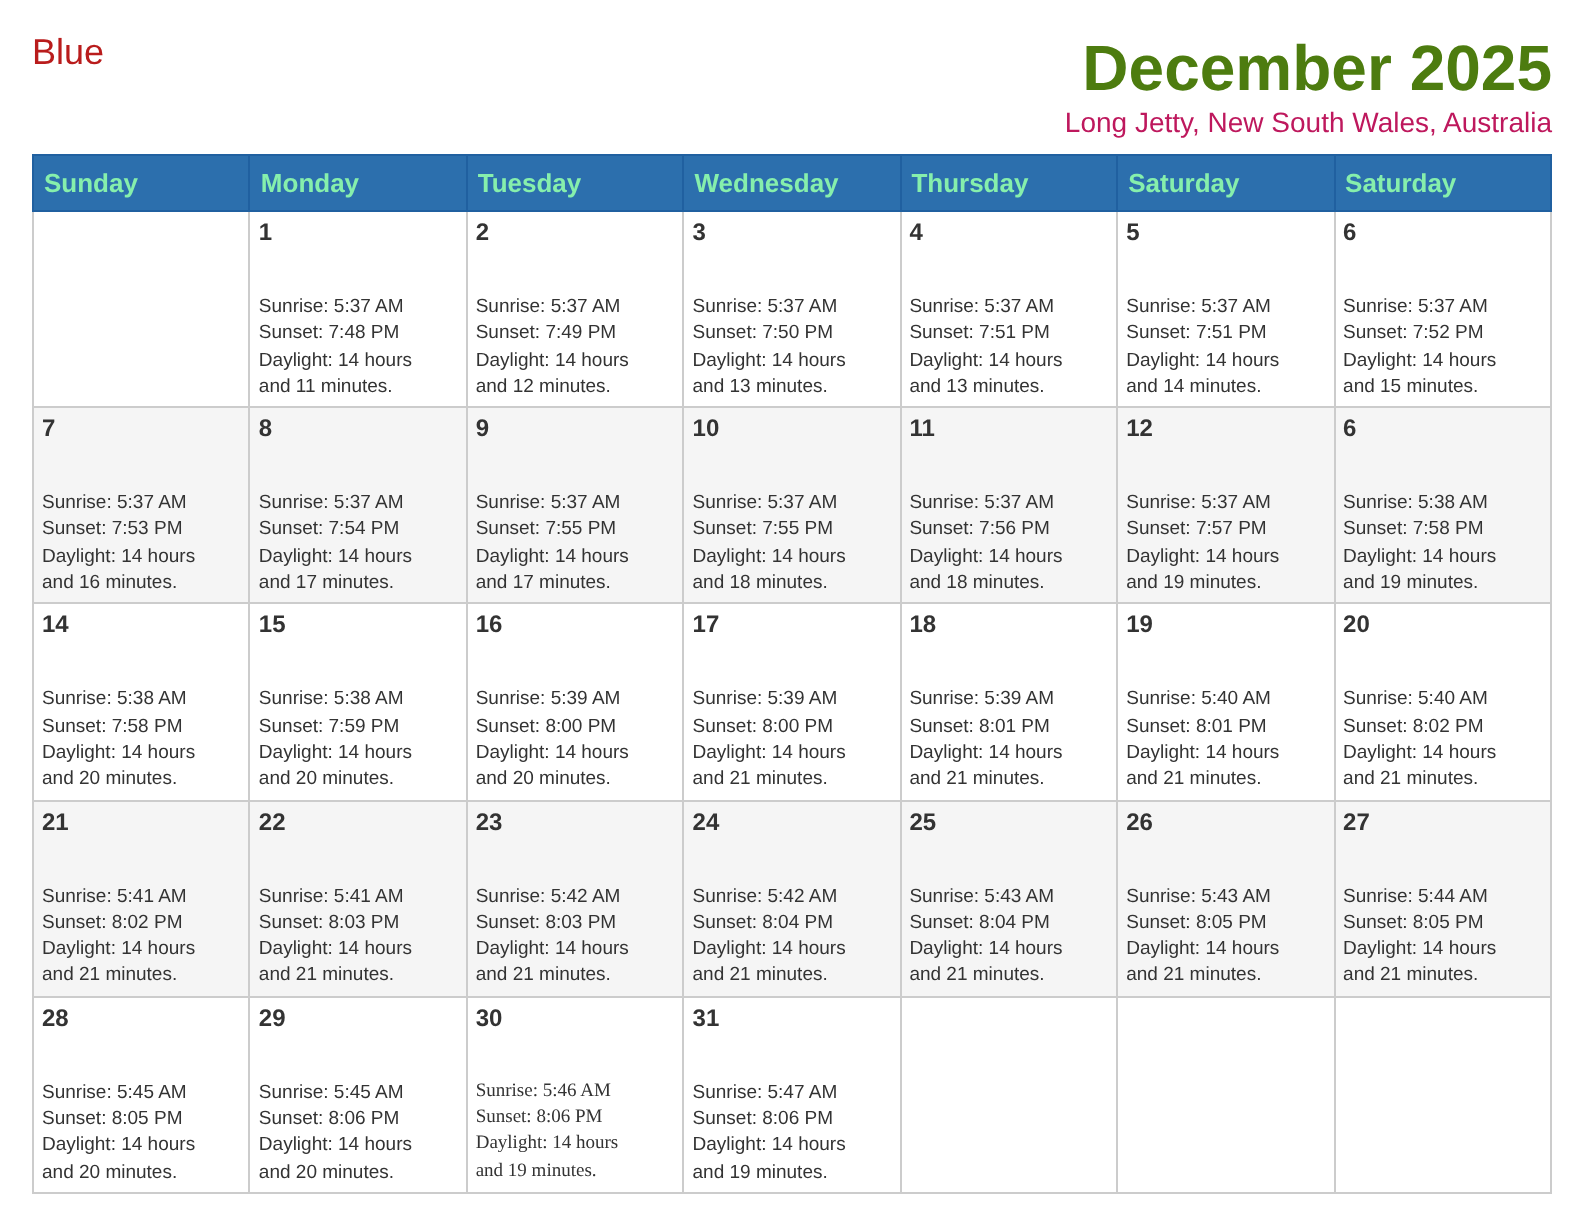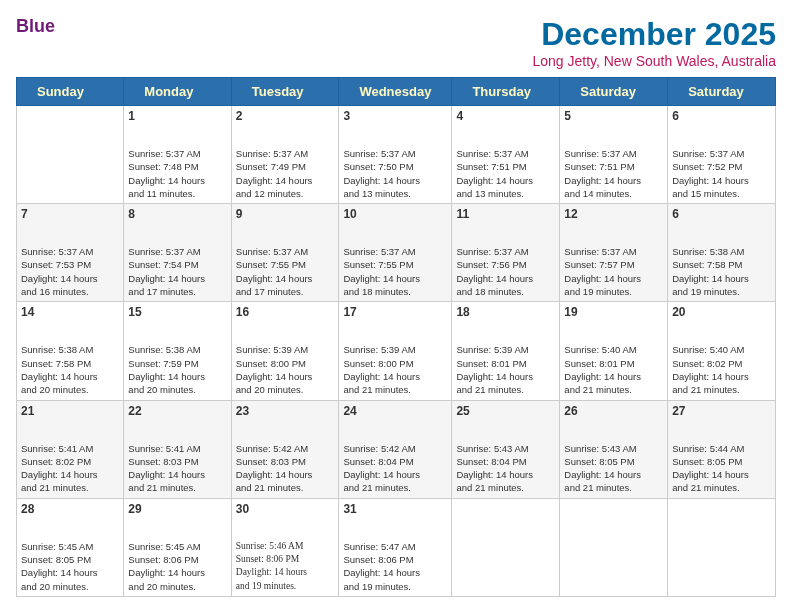--- a/index.html
+++ b/index.html
@@ -20,50 +20,50 @@
       display: flex;
       align-items: center;
     }
     .logo-text-general {
       font-size: 18px;
       font-weight: bold;
       color: #333;
     }
     .logo-text-blue {
       font-size: 18px;
-      font-weight: bold;
-      color: #701a75;
+      font-weight: normal;
+      color: #b91c1c;
     }
     .logo-icon {
       width: 28px;
       height: 28px;
       margin-left: 2px;
     }
     .title-area {
       text-align: right;
     }
     .month-title {
       font-size: 32px;
       font-weight: bold;
-      color: #0369a1;
+      color: #4d7c0f;
     }
     .location {
       font-size: 14px;
       color: #be185d;
     }
     .calendar {
       width: 100%;
       border-collapse: collapse;
       border: 1px solid #ccc;
     }
     .calendar th {
       background: #2c6fad;
-      color: #fef9c3;
+      color: #86efac;
       font-size: 13px;
-      padding: 6px 20px;
+      padding: 6px 5px;
       text-align: left;
       border: 1px solid #2060a0;
     }
     .calendar td {
       vertical-align: top;
       border: 1px solid #ccc;
       padding: 3px 4px;
       width: calc(100% / 7);
       height: 80px;
       font-size: 10px;

